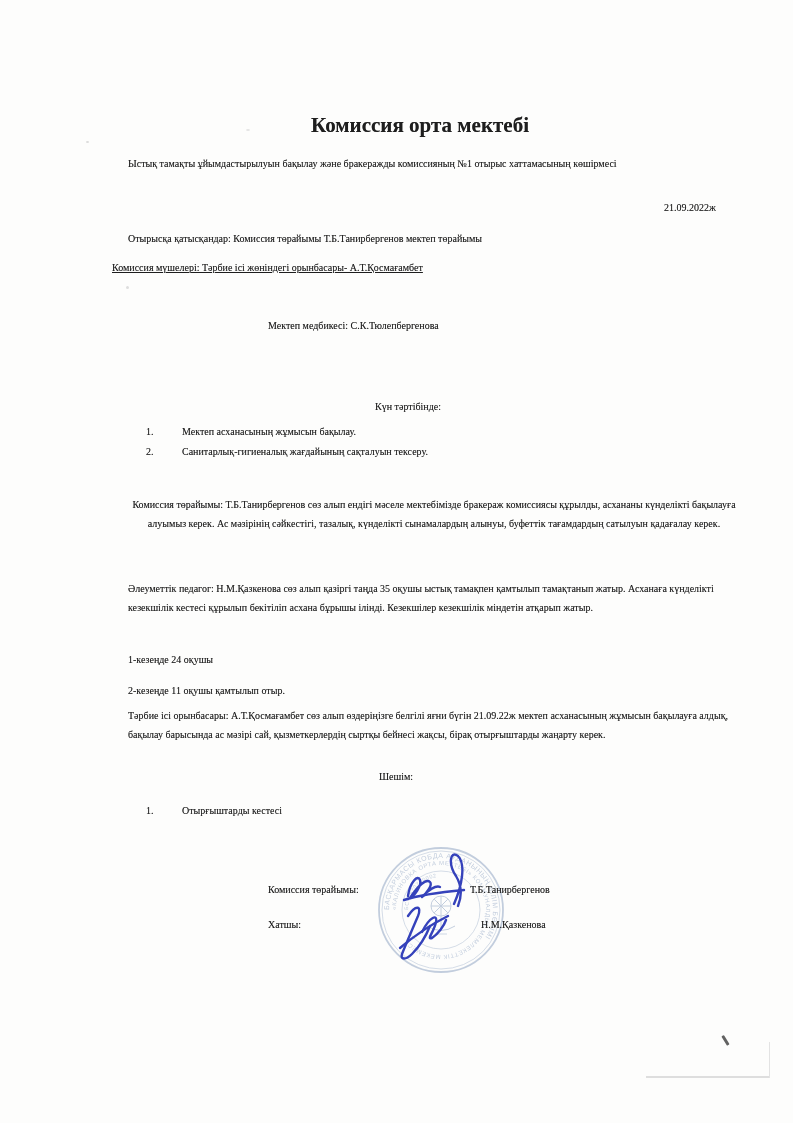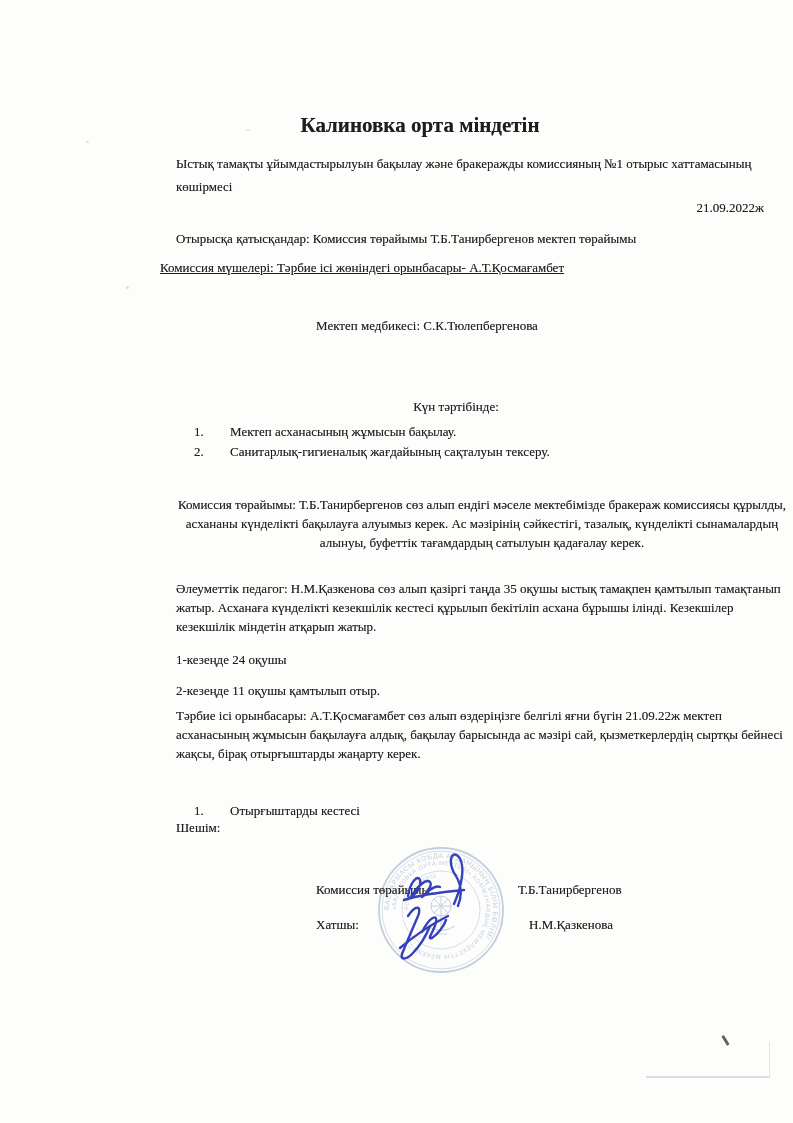--- a/index.html
+++ b/index.html
@@ -3,40 +3,40 @@
 <meta charset="utf-8">
 <style>
   html,body { margin:0; padding:0; background:#ffffff; }
   .page {
     position:relative; width:793px; height:1123px;
     background:#fdfdfc; overflow:hidden;
     font-family:"Liberation Serif","DejaVu Serif",serif;
     color:#1e1e1e;
   }
   .abs { position:absolute; margin:0; }
-  .doc { font-size:13px; line-height:19px; text-shadow:0 0 0.3px rgba(20,20,20,0.45);margin-left:48px; }
+  .doc { font-size:10px; line-height:19px; text-shadow:0 0 0.3px rgba(20,20,20,0.45); }
   .title {
     left:128px; top:112px; width:584px; text-align:center;
     font-size:21px; font-weight:bold; line-height:26px;
     text-shadow:0 0 0.4px rgba(0,0,0,0.5);
   }
   .intro   { left:128px; top:152px; width:608px; line-height:23px; }
   .date    { left:128px; top:198px; width:588px; text-align:right; }
   .attend  { left:128px; top:229px; width:612px; }
   .members { left:112px; top:258px; width:612px;text-decoration:underline; }
   .member-ind { left:268px; width:460px; }
   .agenda-head   { left:128px; top:397px; width:560px; text-align:center; }
   .list-row { left:146px; width:580px; }
   .list-row .num { display:inline-block; width:36px; }
   .para4 { left:128px; top:495px; width:612px;text-align:center; }
   .para5 { left:128px; top:579px; width:612px; }
   .phase1 { left:128px; top:650px; width:400px; }
   .phase2 { left:128px; top:681px; width:400px; }
   .para6 { left:128px; top:706px; width:614px; }
-  .decision-head { left:128px; top:818px; width:536px; }
+  .decision-head { left:128px; top:767px; width:536px; text-align:center; }
   .sig-label-1 { left:268px; top:880px; }
   .sig-name-1  { left:470px; top:880px; }
   .sig-label-2 { left:268px; top:915px; }
   .sig-name-2  { left:481px; top:915px; }
   .stamp-svg { left:377px; top:846px; opacity:0.52; }
   .stamp-svg text { font-family:"Liberation Sans","DejaVu Sans",sans-serif; letter-spacing:0.6px; }
   .sign-svg  { left:330px; top:820px; }
   .speck { position:absolute; border-radius:50%; opacity:0.65; }
   .speck-a { left:86px;  top:141px; width:3px; height:2px; background:#c9c9c9; }
   .speck-b { left:126px; top:286px; width:3px; height:3px; background:#cccccc; }
@@ -46,21 +46,21 @@
     background:#474747; border-radius:1px; transform:rotate(-32deg); opacity:0.85;
   }
   .scan-hline { position:absolute; left:646px; top:1076px; width:124px; height:1.5px; background:#dedede; }
   .scan-vline { position:absolute; left:769px; top:1042px; width:1.3px; height:36px; background:#e3e3e3; }
 </style>
 </head>
 <body>
 
 <div class="page">
 
-  <h1 class="abs title">Калиновка орта міндетін</h1>
+  <h1 class="abs title">Комиссия орта мектебі</h1>
 
   <p class="abs doc intro">Ыстық тамақты ұйымдастырылуын бақылау және бракеражды комиссияның №1 отырыс хаттамасының көшірмесі</p>
 
   <div class="abs doc date">21.09.2022ж</div>
 
   <p class="abs doc attend">Отырысқа қатысқандар: Комиссия төрайымы Т.Б.Танирбергенов мектеп төрайымы</p>
 
   <p class="abs doc members">Комиссия мүшелері: Тәрбие ісі жөніндегі орынбасары- А.Т.Қосмағамбет</p>
 
   <div class="abs doc member-ind" style="top:316px">Мектеп медбикесі: С.К.Тюлепбергенова</div>

